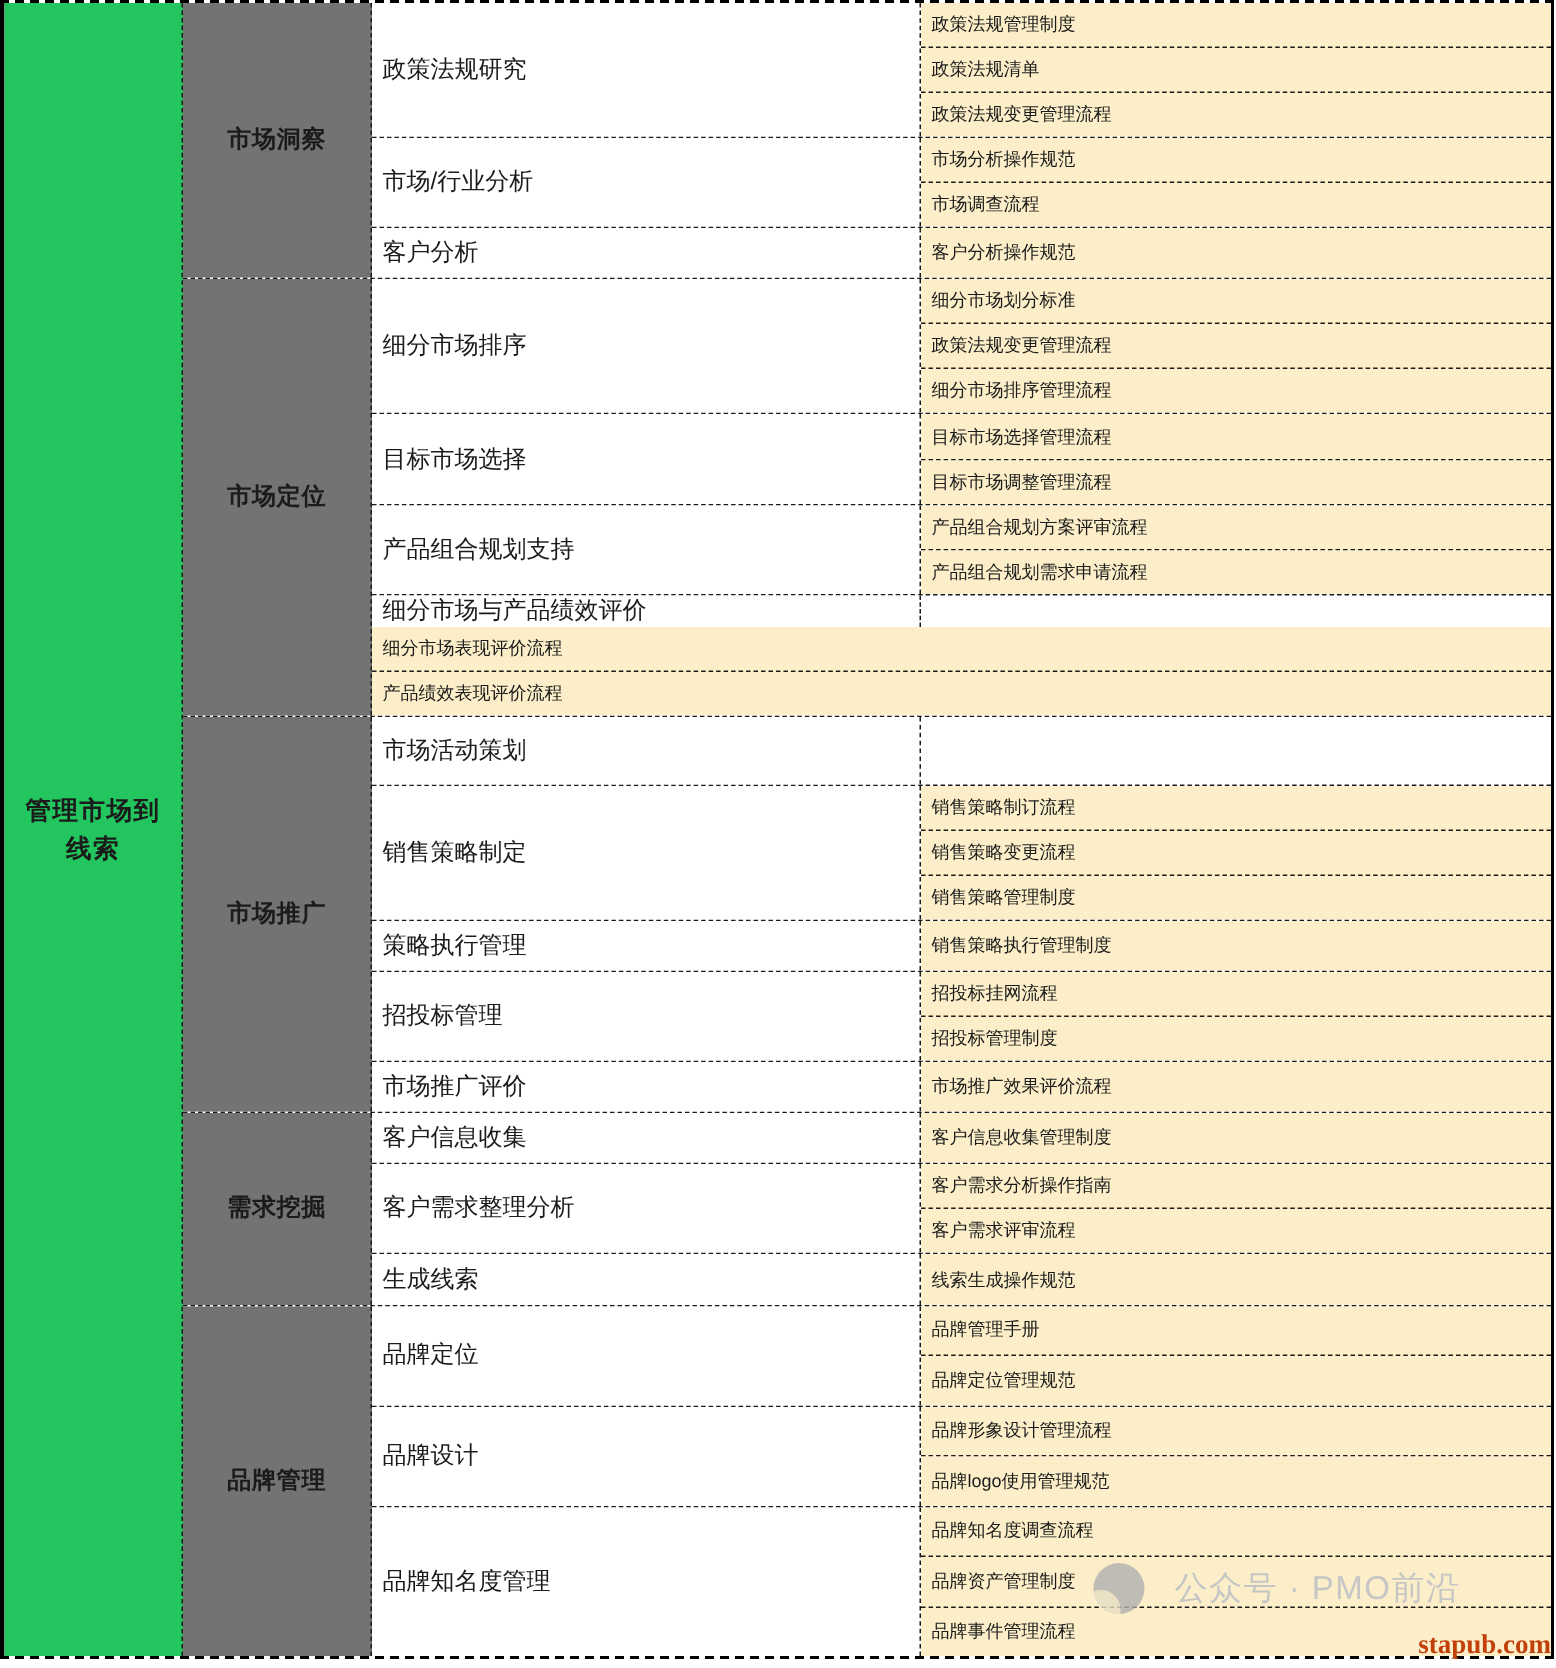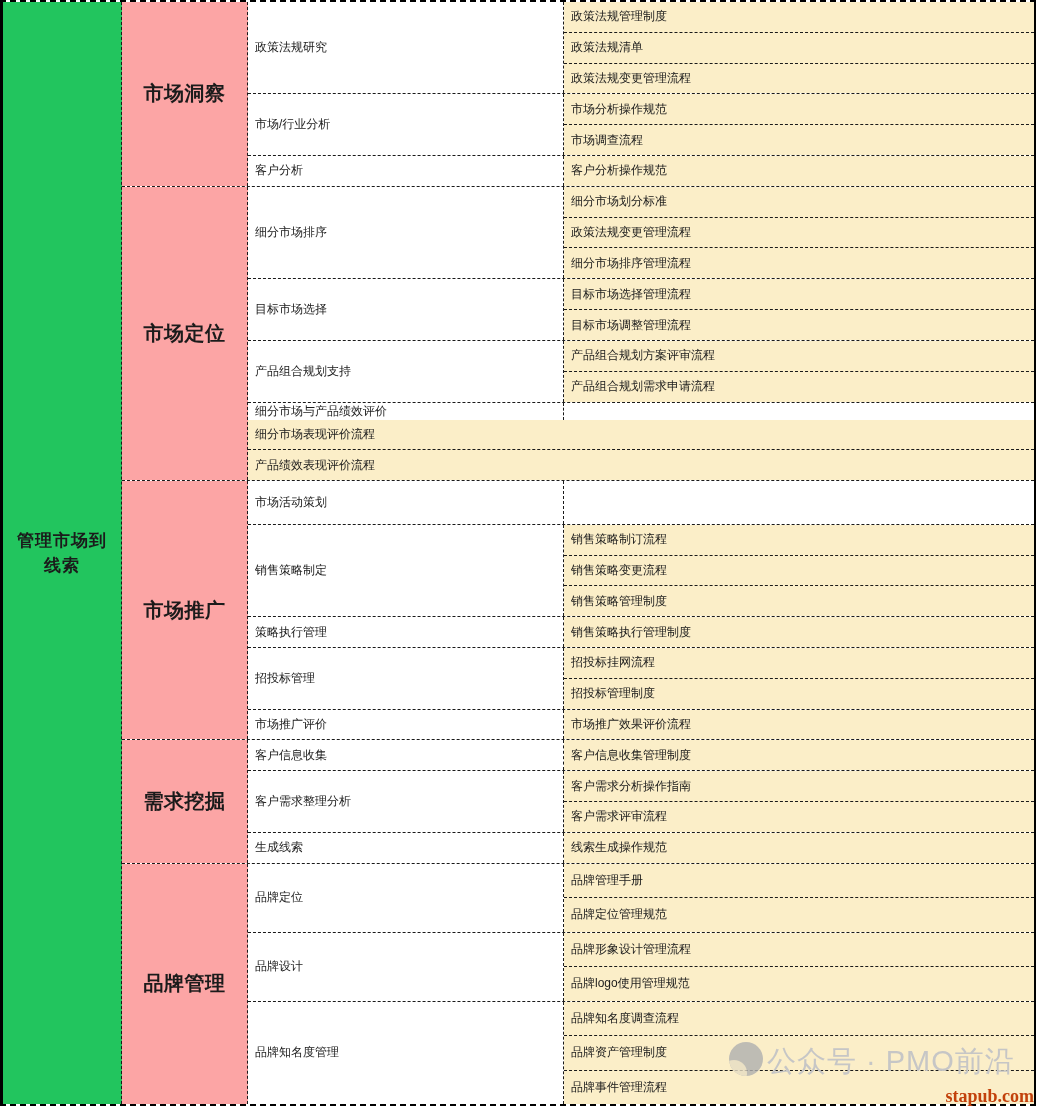--- a/index.html
+++ b/index.html
@@ -24,51 +24,51 @@
   .l1label{
     font-weight:bold;font-size:17px;line-height:1.5;
     text-align:center;padding:0 6px;letter-spacing:1px;
   }
 
   .sections{flex:1;display:flex;flex-direction:column;min-width:0;}
   .section{display:flex;border-bottom:1px dashed #1a1a1a;min-height:0;}
   .section:last-child{border-bottom:none;}
 
   .l2cell{
-    width:125px;flex:none;background:#fca5a5;
+    width:125px;flex:none;background:#737373;
     border-right:1px dashed #1a1a1a;
     display:flex;align-items:center;justify-content:center;
-    font-weight:bold;font-size:20px;letter-spacing:0.5px;
+    font-weight:bold;font-size:16px;letter-spacing:0.5px;
   }
 
   .groups{flex:1;display:flex;flex-direction:column;min-width:0;}
   .group{display:flex;border-bottom:1px dashed #1a1a1a;min-height:0;}
   .group:last-child{border-bottom:none;}
 
   .l3cell{
-    width:316px;flex:none;background:#ffffff;
+    width:366px;flex:none;background:#ffffff;
     border-right:1px dashed #1a1a1a;
     display:flex;align-items:center;
     padding-left:7px;box-sizing:border-box;
-    font-size:12px;
+    font-size:16px;
   }
 
   .items{flex:1;display:flex;flex-direction:column;min-width:0;}
   .leaf{
     flex:1;display:flex;align-items:center;
     padding-left:7px;background:#FBEEC8;
     border-bottom:1px dashed #1a1a1a;
     font-size:12px;min-height:0;
   }
   .leaf:last-child{border-bottom:none;}
 
   .watermark{
     position:absolute;left:729px;top:1042px;
-    display:flex;gap:4px;
-    color:#c6c6c6;font-size:29px;letter-spacing:1px;
+    display:flex;align-items:center;gap:20px;
+    color:#c6c6c6;font-size:22px;letter-spacing:1px;
     pointer-events:none;white-space:nowrap;
   }
   .wlogo{
     width:34px;height:34px;border-radius:50%;
     background:#b0b0b0;opacity:0.8;position:relative;flex:none;
     overflow:hidden;
   }
   .wlogo::after{
     content:"";position:absolute;left:-8px;bottom:-10px;
     width:26px;height:26px;border-radius:50%;

